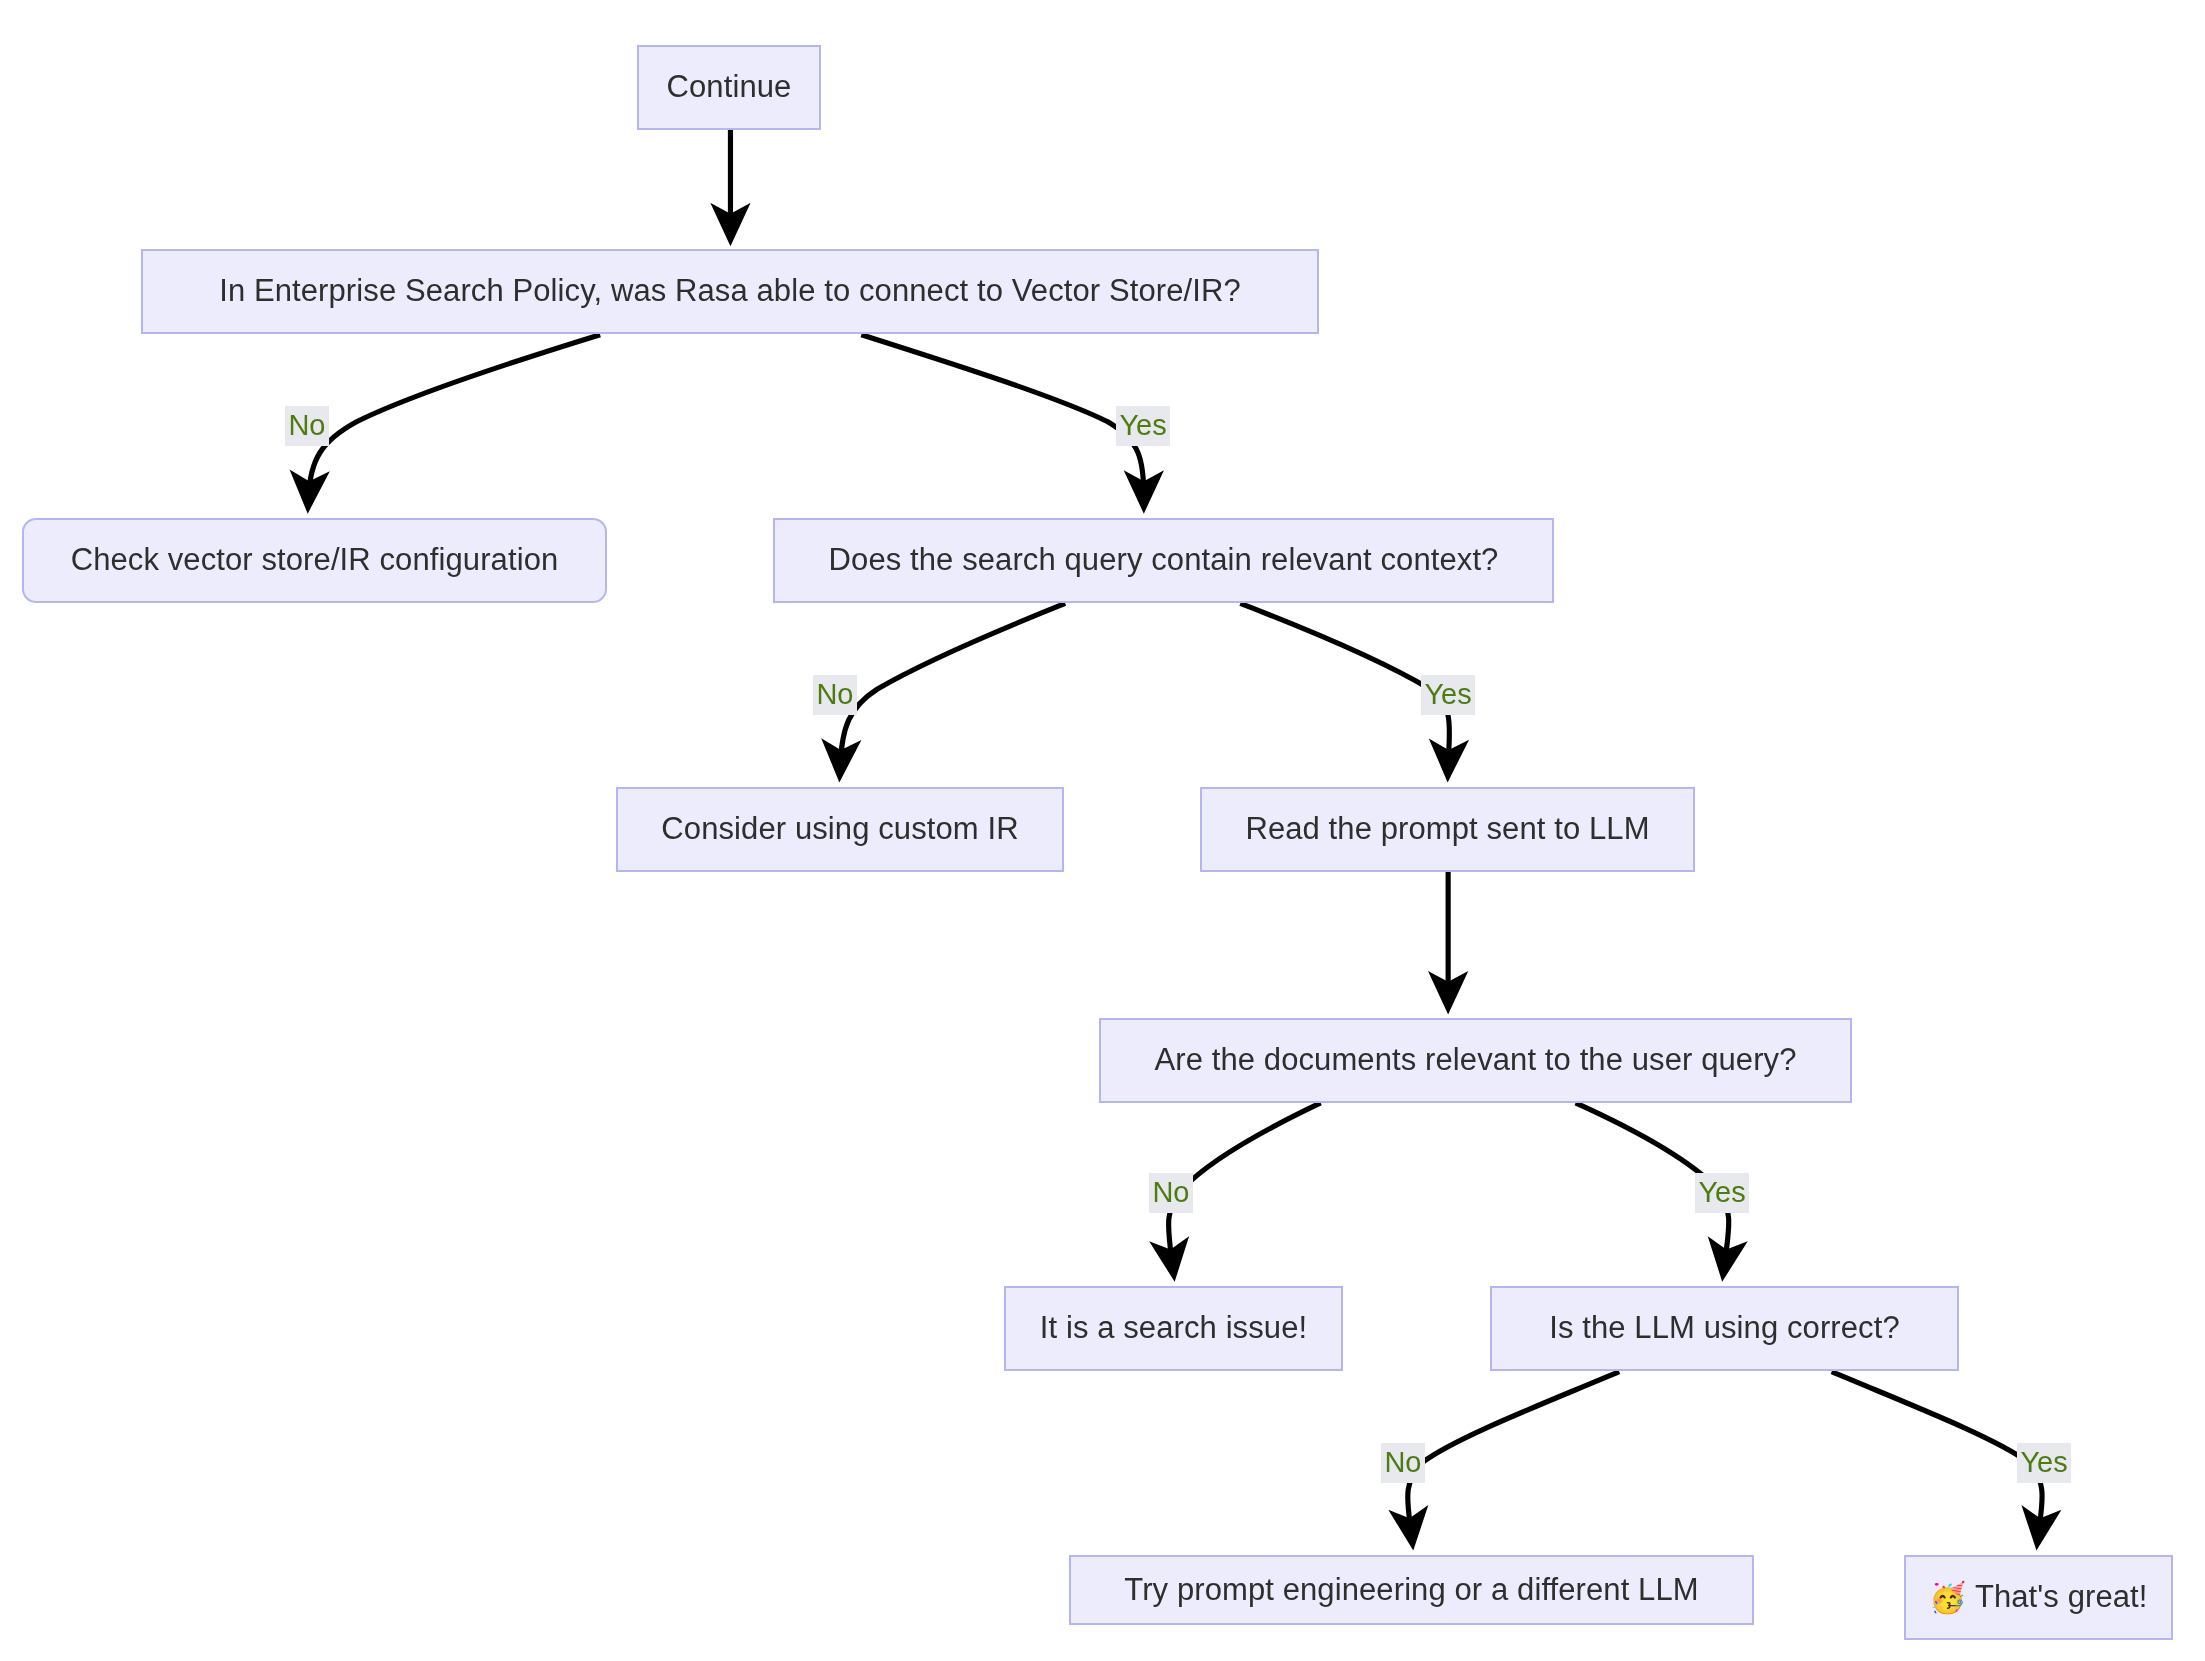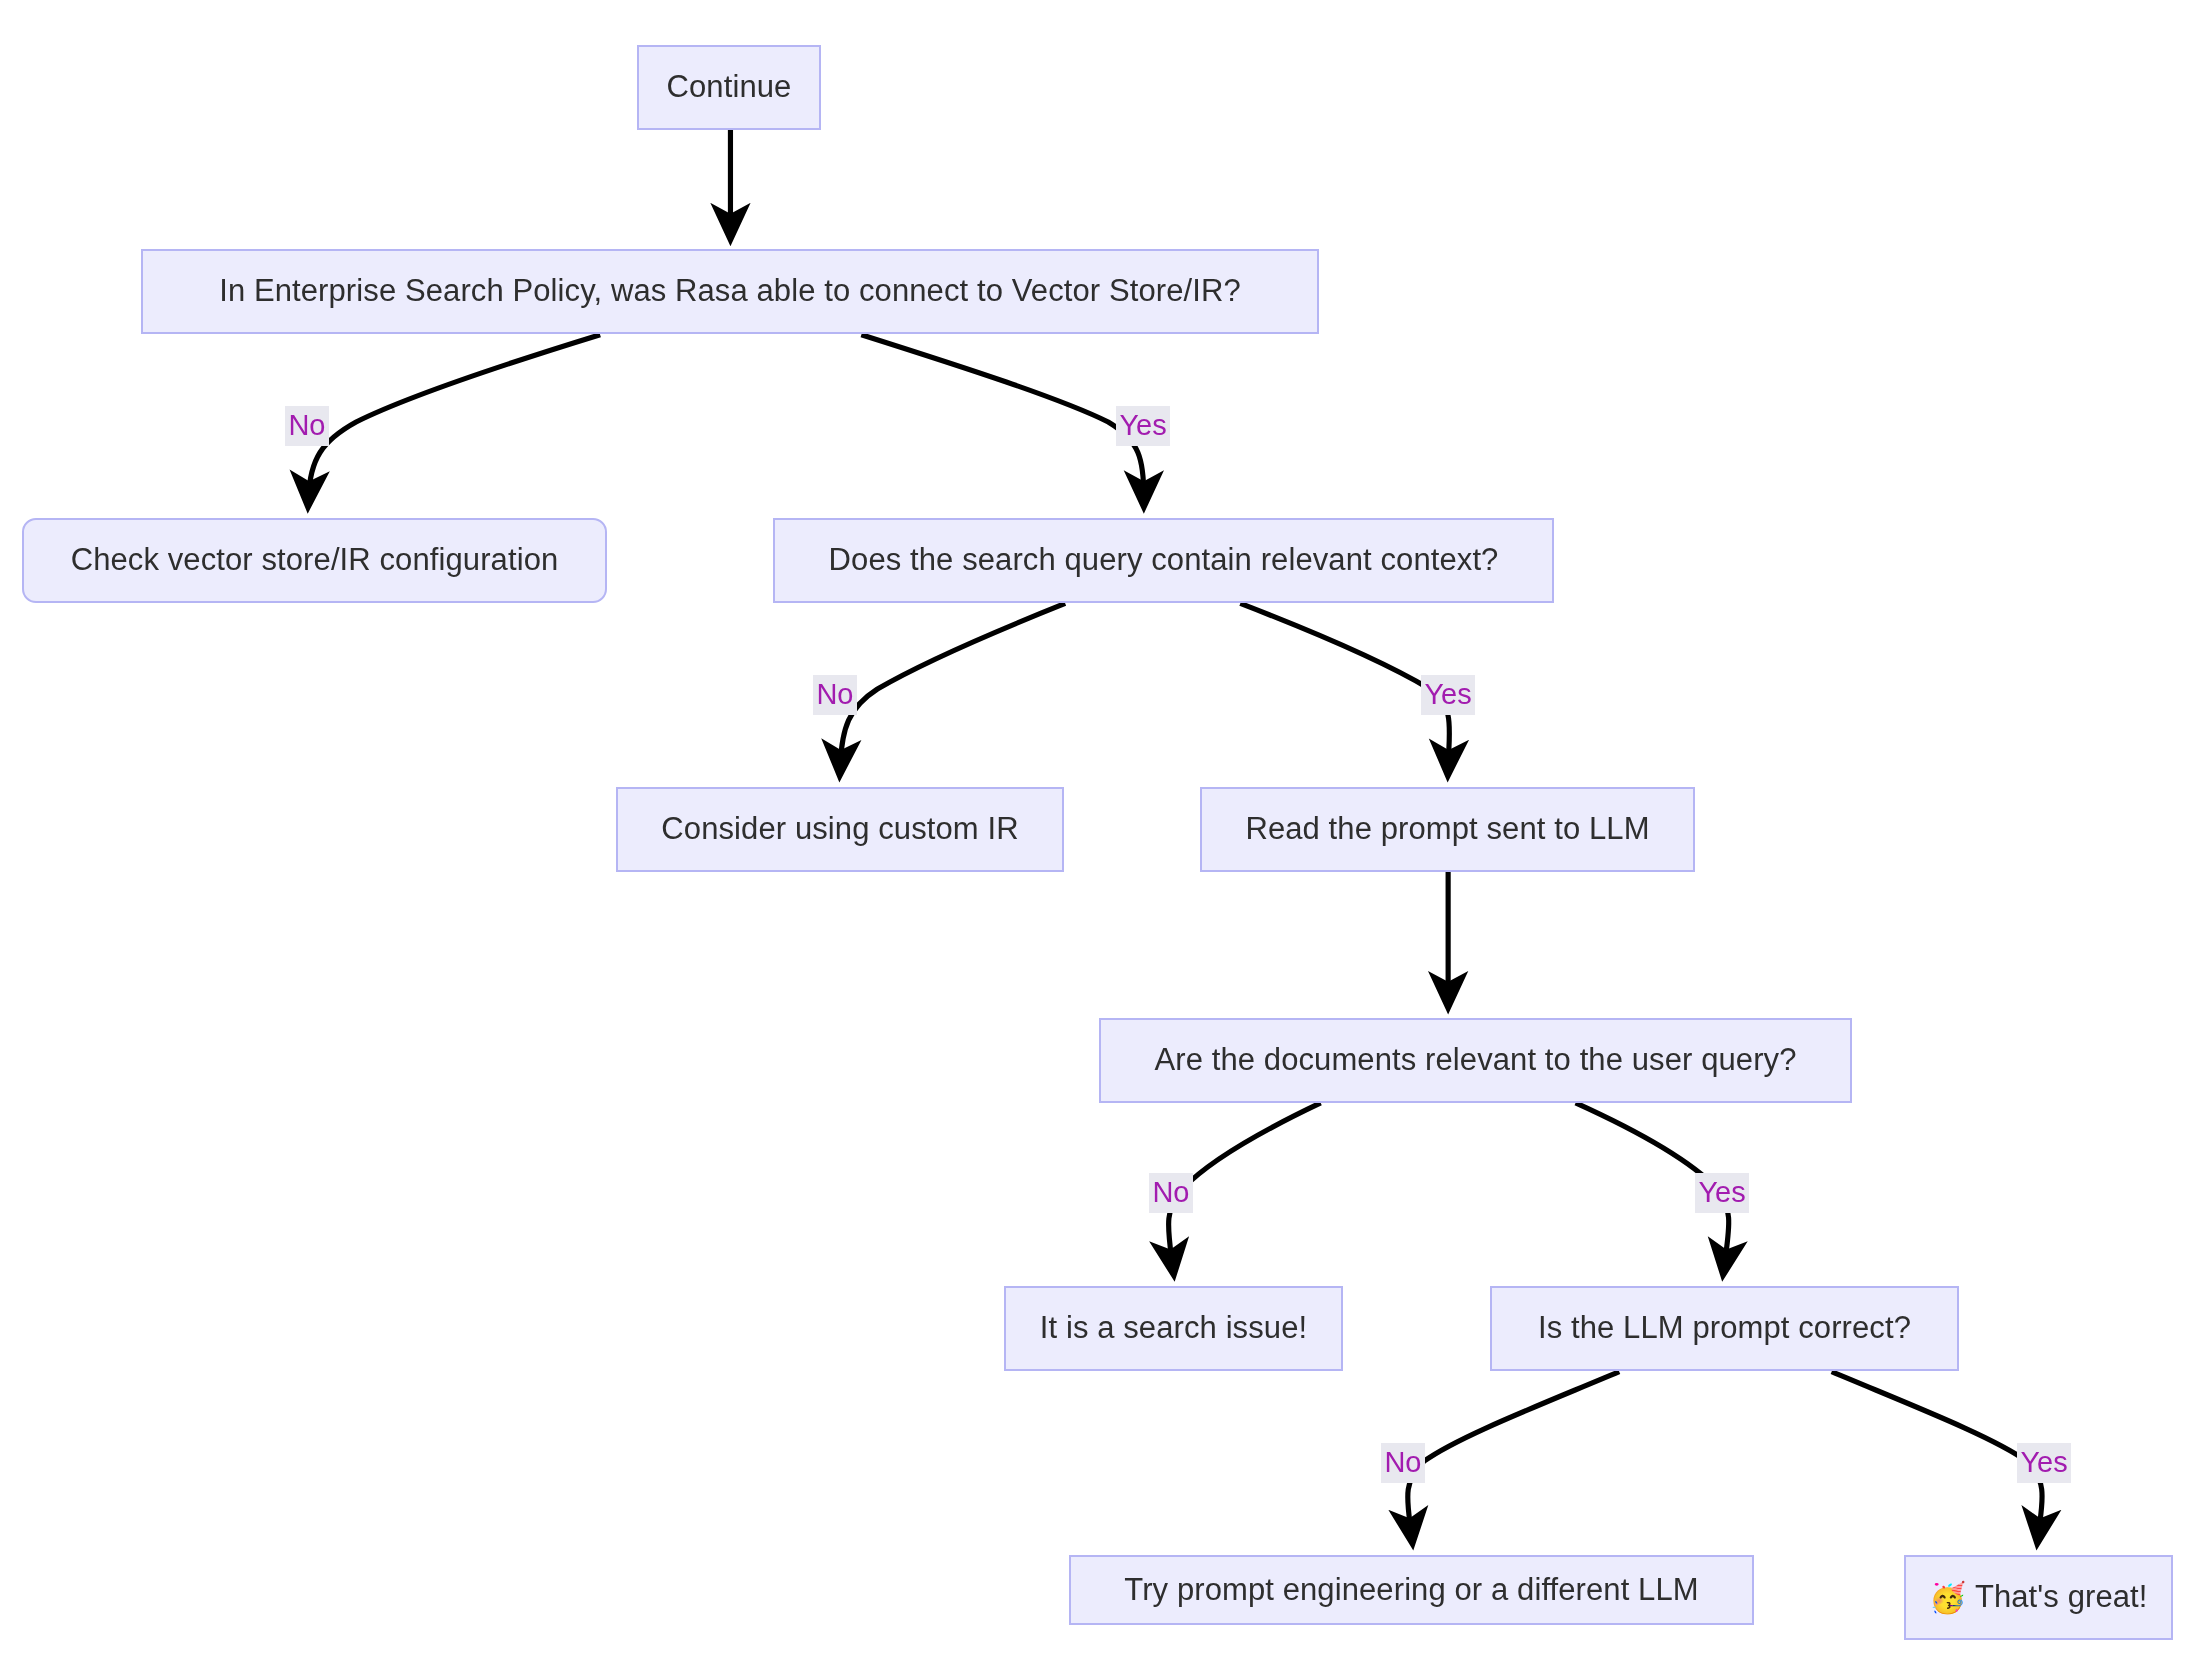--- a/index.html
+++ b/index.html
@@ -40,21 +40,21 @@
     line-height: 1.1;
     white-space: nowrap;
     letter-spacing: 0.1px;
   }
   .node .node-text {
     display: inline-block;
   }
   .edge-label {
     position: absolute;
     background: #e8e8ef;
-    color: #a21caf;
+    color: #4d7c0f;
     font-size: 29px;
     line-height: 1.12;
     padding: 3.4px 3.4px 4.6px 3.4px;
     white-space: nowrap;
     box-sizing: border-box;
   }
   .emoji {
     font-size: 30px;
     margin-right: 8px;
     display: inline-block;
@@ -105,21 +105,21 @@
       <div class="node" style="left: 1200px; top: 787px; width: 495px; height: 85px;">
         <span class="node-text">Read the prompt sent to LLM</span>
       </div>
       <div class="node" style="left: 1099px; top: 1018px; width: 753px; height: 85px;">
         <span class="node-text">Are the documents relevant to the user query?</span>
       </div>
       <div class="node" style="left: 1004px; top: 1286px; width: 339px; height: 85px;">
         <span class="node-text">It is a search issue!</span>
       </div>
       <div class="node" style="left: 1490px; top: 1286px; width: 469px; height: 85px;">
-        <span class="node-text">Is the LLM prompt correct?</span>
+        <span class="node-text">Is the LLM using correct?</span>
       </div>
       <div class="node" style="left: 1069px; top: 1555px; width: 685px; height: 70px;">
         <span class="node-text">Try prompt engineering or a different LLM</span>
       </div>
       <div class="node" style="left: 1904px; top: 1555px; width: 269px; height: 85px;">
         <span class="emoji">🥳</span>
         <span class="node-text">That's great!</span>
       </div>
     </div>
   <div id="labels-layer">

